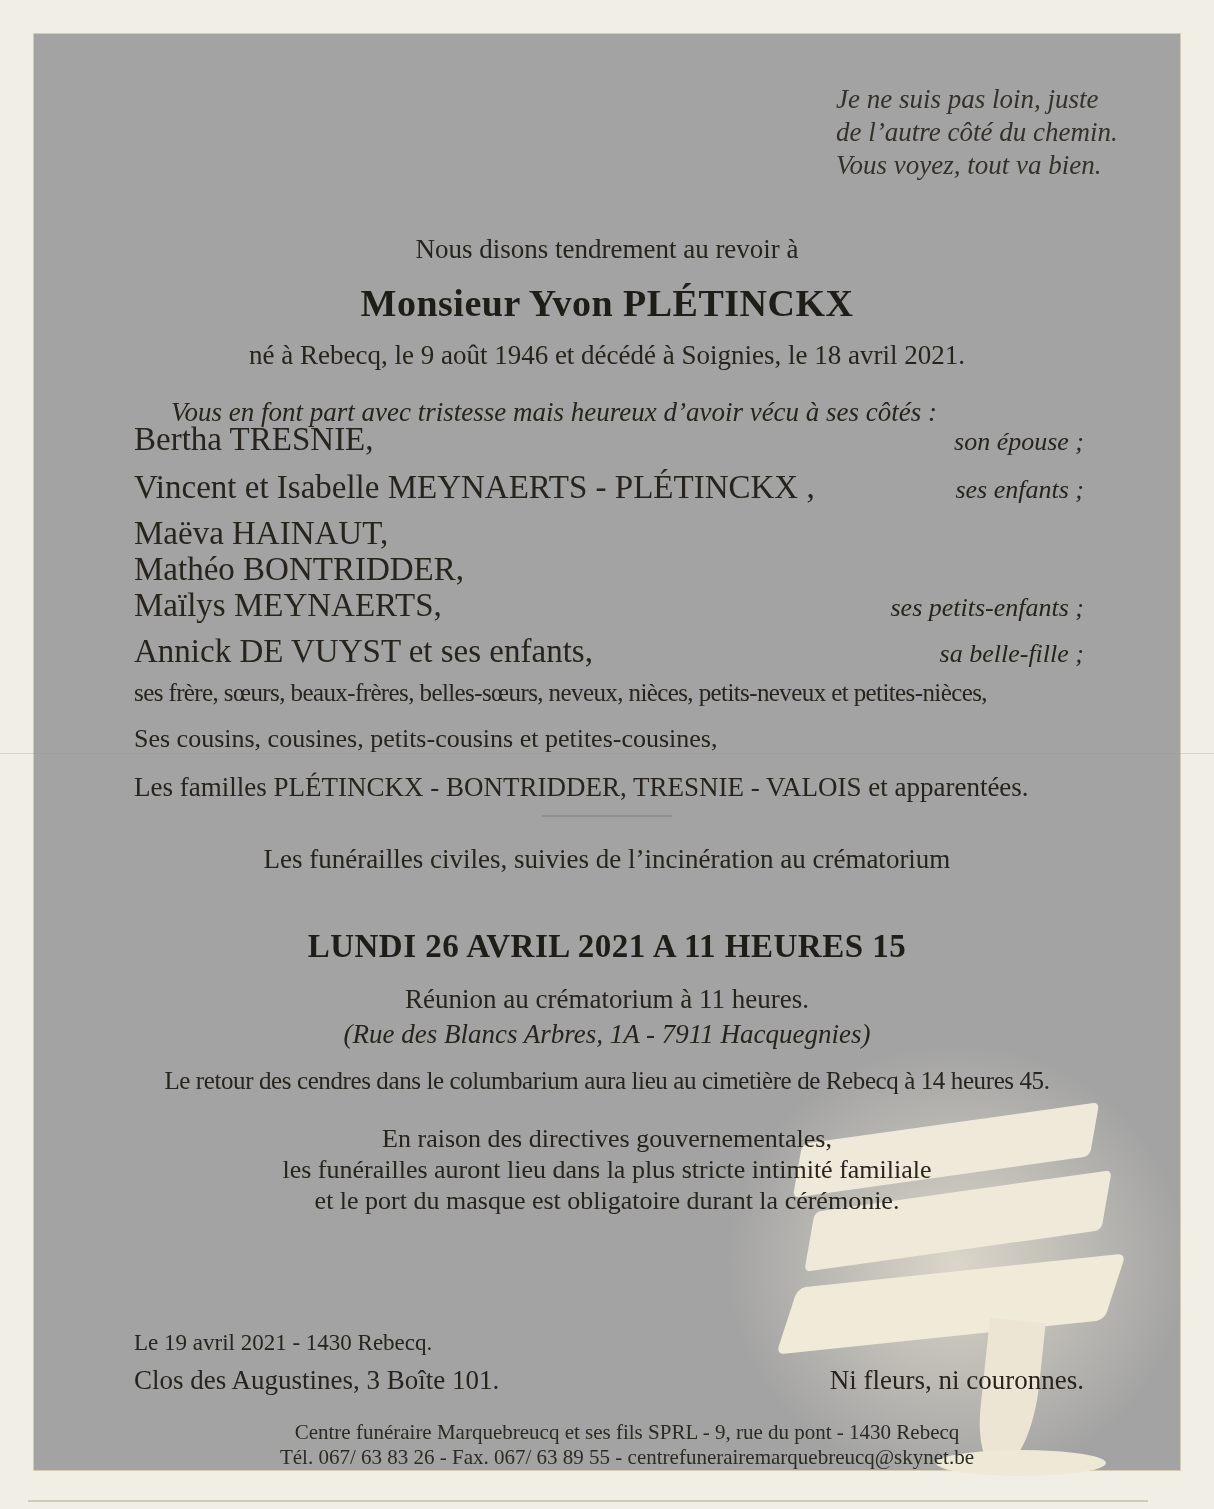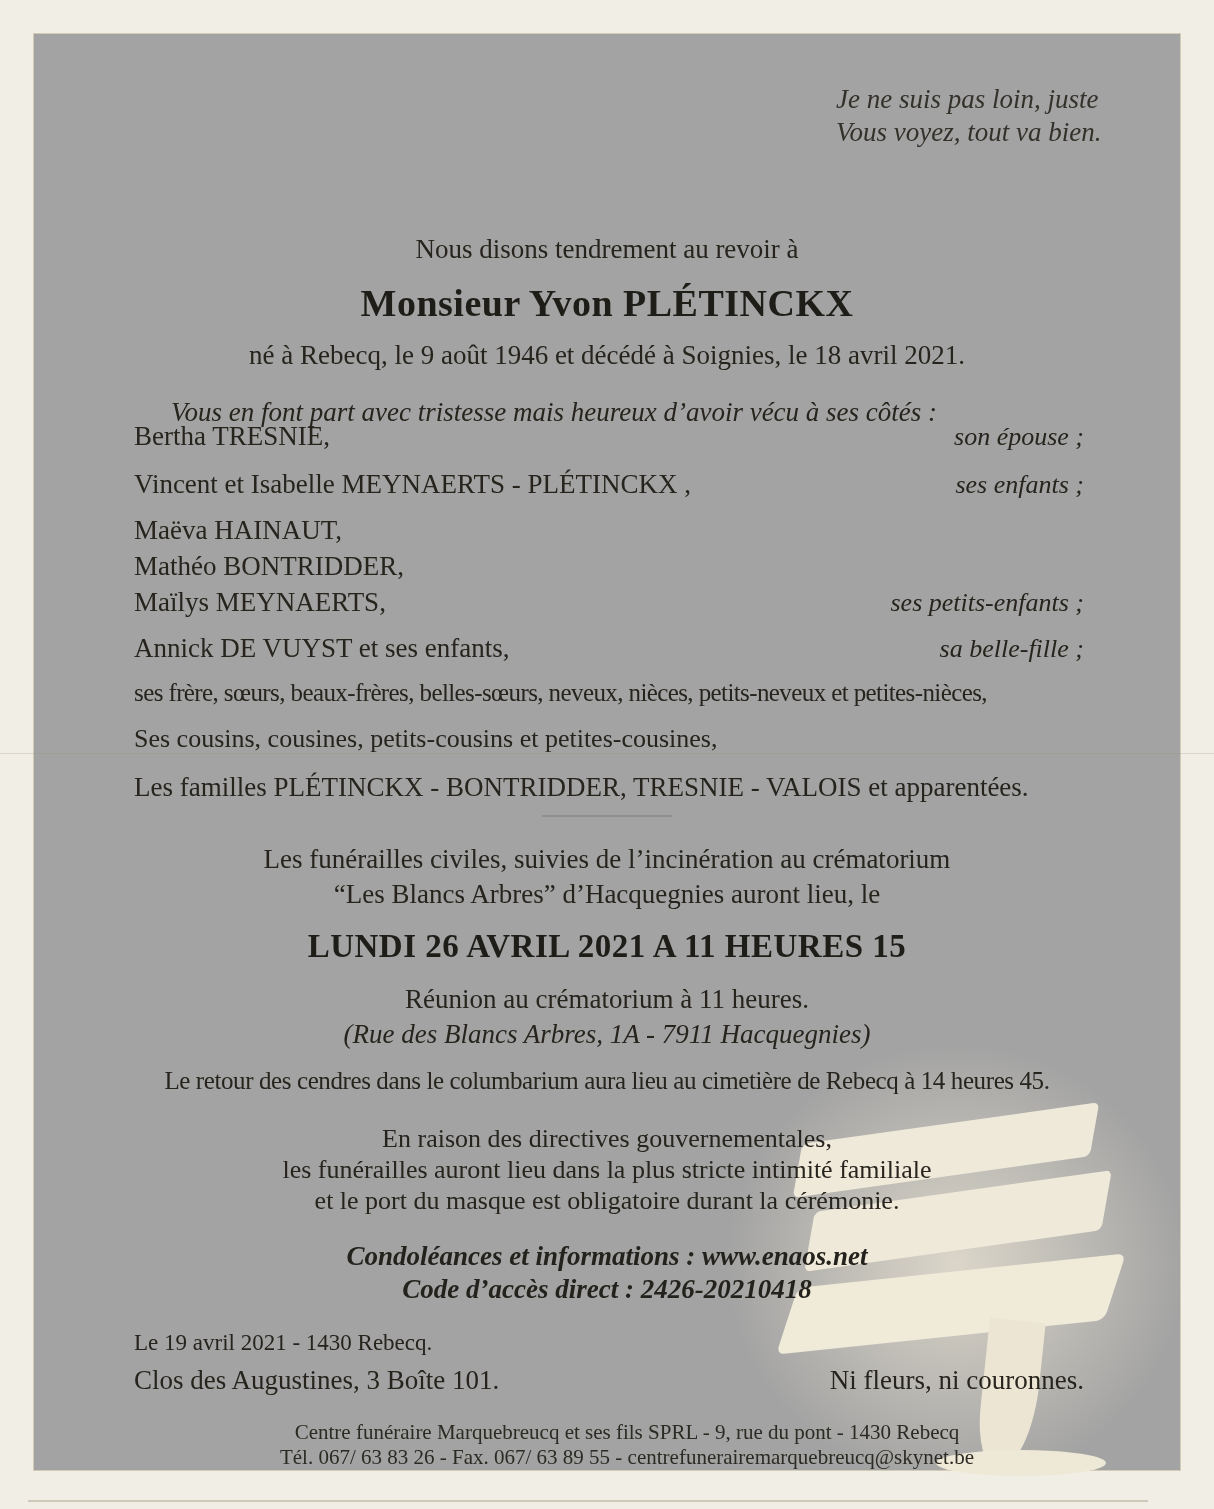--- a/index.html
+++ b/index.html
@@ -45,21 +45,21 @@
   .quote{left:802px;top:49px;text-align:left;right:auto;
          font-style:italic;font-size:27px;line-height:33px;color:#33312a;}
   .intro{top:200px;font-size:27px;}
   .deceased{top:247px;font-size:38px;font-weight:bold;letter-spacing:.5px;color:#1e1d18;}
   .dates{top:306px;font-size:27px;}
   .announce{left:137px;right:auto;top:363px;text-align:right;font-style:italic;font-size:27px;}
 
   .family{position:absolute;left:100px;right:96px;top:0;z-index:3;}
   .family-row{position:absolute;left:0;right:0;display:flex;
               justify-content:space-between;align-items:baseline;white-space:nowrap;}
-  .family-row .fname{font-size:27px;}
+  .family-row .fname{font-size:33px;}
   .family-row .frel{font-style:italic;font-size:26px;}
   .r0{top:387px;} .r1{top:435px;} .r2{top:481px;} .r3{top:517px;} .r4{top:553px;}
   .r5{top:599px;} .r6{top:645px;} .r7{top:690px;} .r8{top:738px;}
   .r6 .fname{font-size:25px;letter-spacing:-.6px;}
   .r7 .fname{font-size:26px;}
   .r8 .fname{font-size:27px;}
 
   .divider{position:absolute;left:50%;top:781px;width:130px;height:2px;
            margin-left:-65px;background:#8f8f8d;z-index:3;}
 
@@ -85,20 +85,21 @@
     <div class="glow"></div>
     <div class="back1"></div>
     <div class="back2"></div>
     <div class="seat"></div>
     <div class="leg"></div>
     <div class="foot"></div>
   </div>
 
   <div class="line quote">
     <div>Je ne suis pas loin, juste</div>
+    <div>de l’autre côté du chemin.</div>
     <div>Vous voyez, tout va bien.</div>
   </div>
 
   <div class="line intro">Nous disons tendrement au revoir à</div>
   <div class="line deceased">Monsieur Yvon PLÉTINCKX</div>
   <div class="line dates">né à Rebecq, le 9 août 1946 et décédé à Soignies, le 18 avril 2021.</div>
   <div class="line announce">Vous en font part avec tristesse mais heureux d’avoir vécu à ses côtés :</div>
 
   <div class="family">
     <div class="family-row r0">
@@ -136,42 +137,37 @@
     <div class="family-row r8">
       <span class="fname">Les familles PLÉTINCKX - BONTRIDDER, TRESNIE - VALOIS et apparentées.</span>
       <span class="frel"></span>
     </div>
   </div>
 
   <div class="divider"></div>
 
   <div class="line cer-intro">
     <div>Les funérailles civiles, suivies de l’incinération au crématorium</div>
-    <div>“Les Blancs Arbres” d’Hacquegnies auront lieu, le</div>
   </div>
 
   <div class="line cer-datetime">LUNDI 26 AVRIL 2021 A 11 HEURES 15</div>
 
   <div class="line cer-meeting">
     <div>Réunion au crématorium à 11 heures.</div>
     <div class="it">(Rue des Blancs Arbres, 1A - 7911 Hacquegnies)</div>
   </div>
 
   <div class="line ashes">Le retour des cendres dans le columbarium aura lieu au cimetière de Rebecq à 14 heures 45.</div>
 
   <div class="line covid">
     <div>En raison des directives gouvernementales,</div>
     <div>les funérailles auront lieu dans la plus stricte intimité familiale</div>
     <div>et le port du masque est obligatoire durant la cérémonie.</div>
   </div>
 
-  <div class="line condo">
-    <div>Condoléances et informations : www.enaos.net</div>
-    <div>Code d’accès direct : 2426-20210418</div>
-  </div>
 
   <div class="line closing1">Le 19 avril 2021 - 1430 Rebecq.</div>
 
   <div class="closing2 abs">
     <span>Clos des Augustines, 3 Boîte 101.</span>
     <span>Ni fleurs, ni couronnes.</span>
   </div>
 
   <div class="line footer">
     <div>Centre funéraire Marquebreucq et ses fils SPRL - 9, rue du pont - 1430 Rebecq</div>

